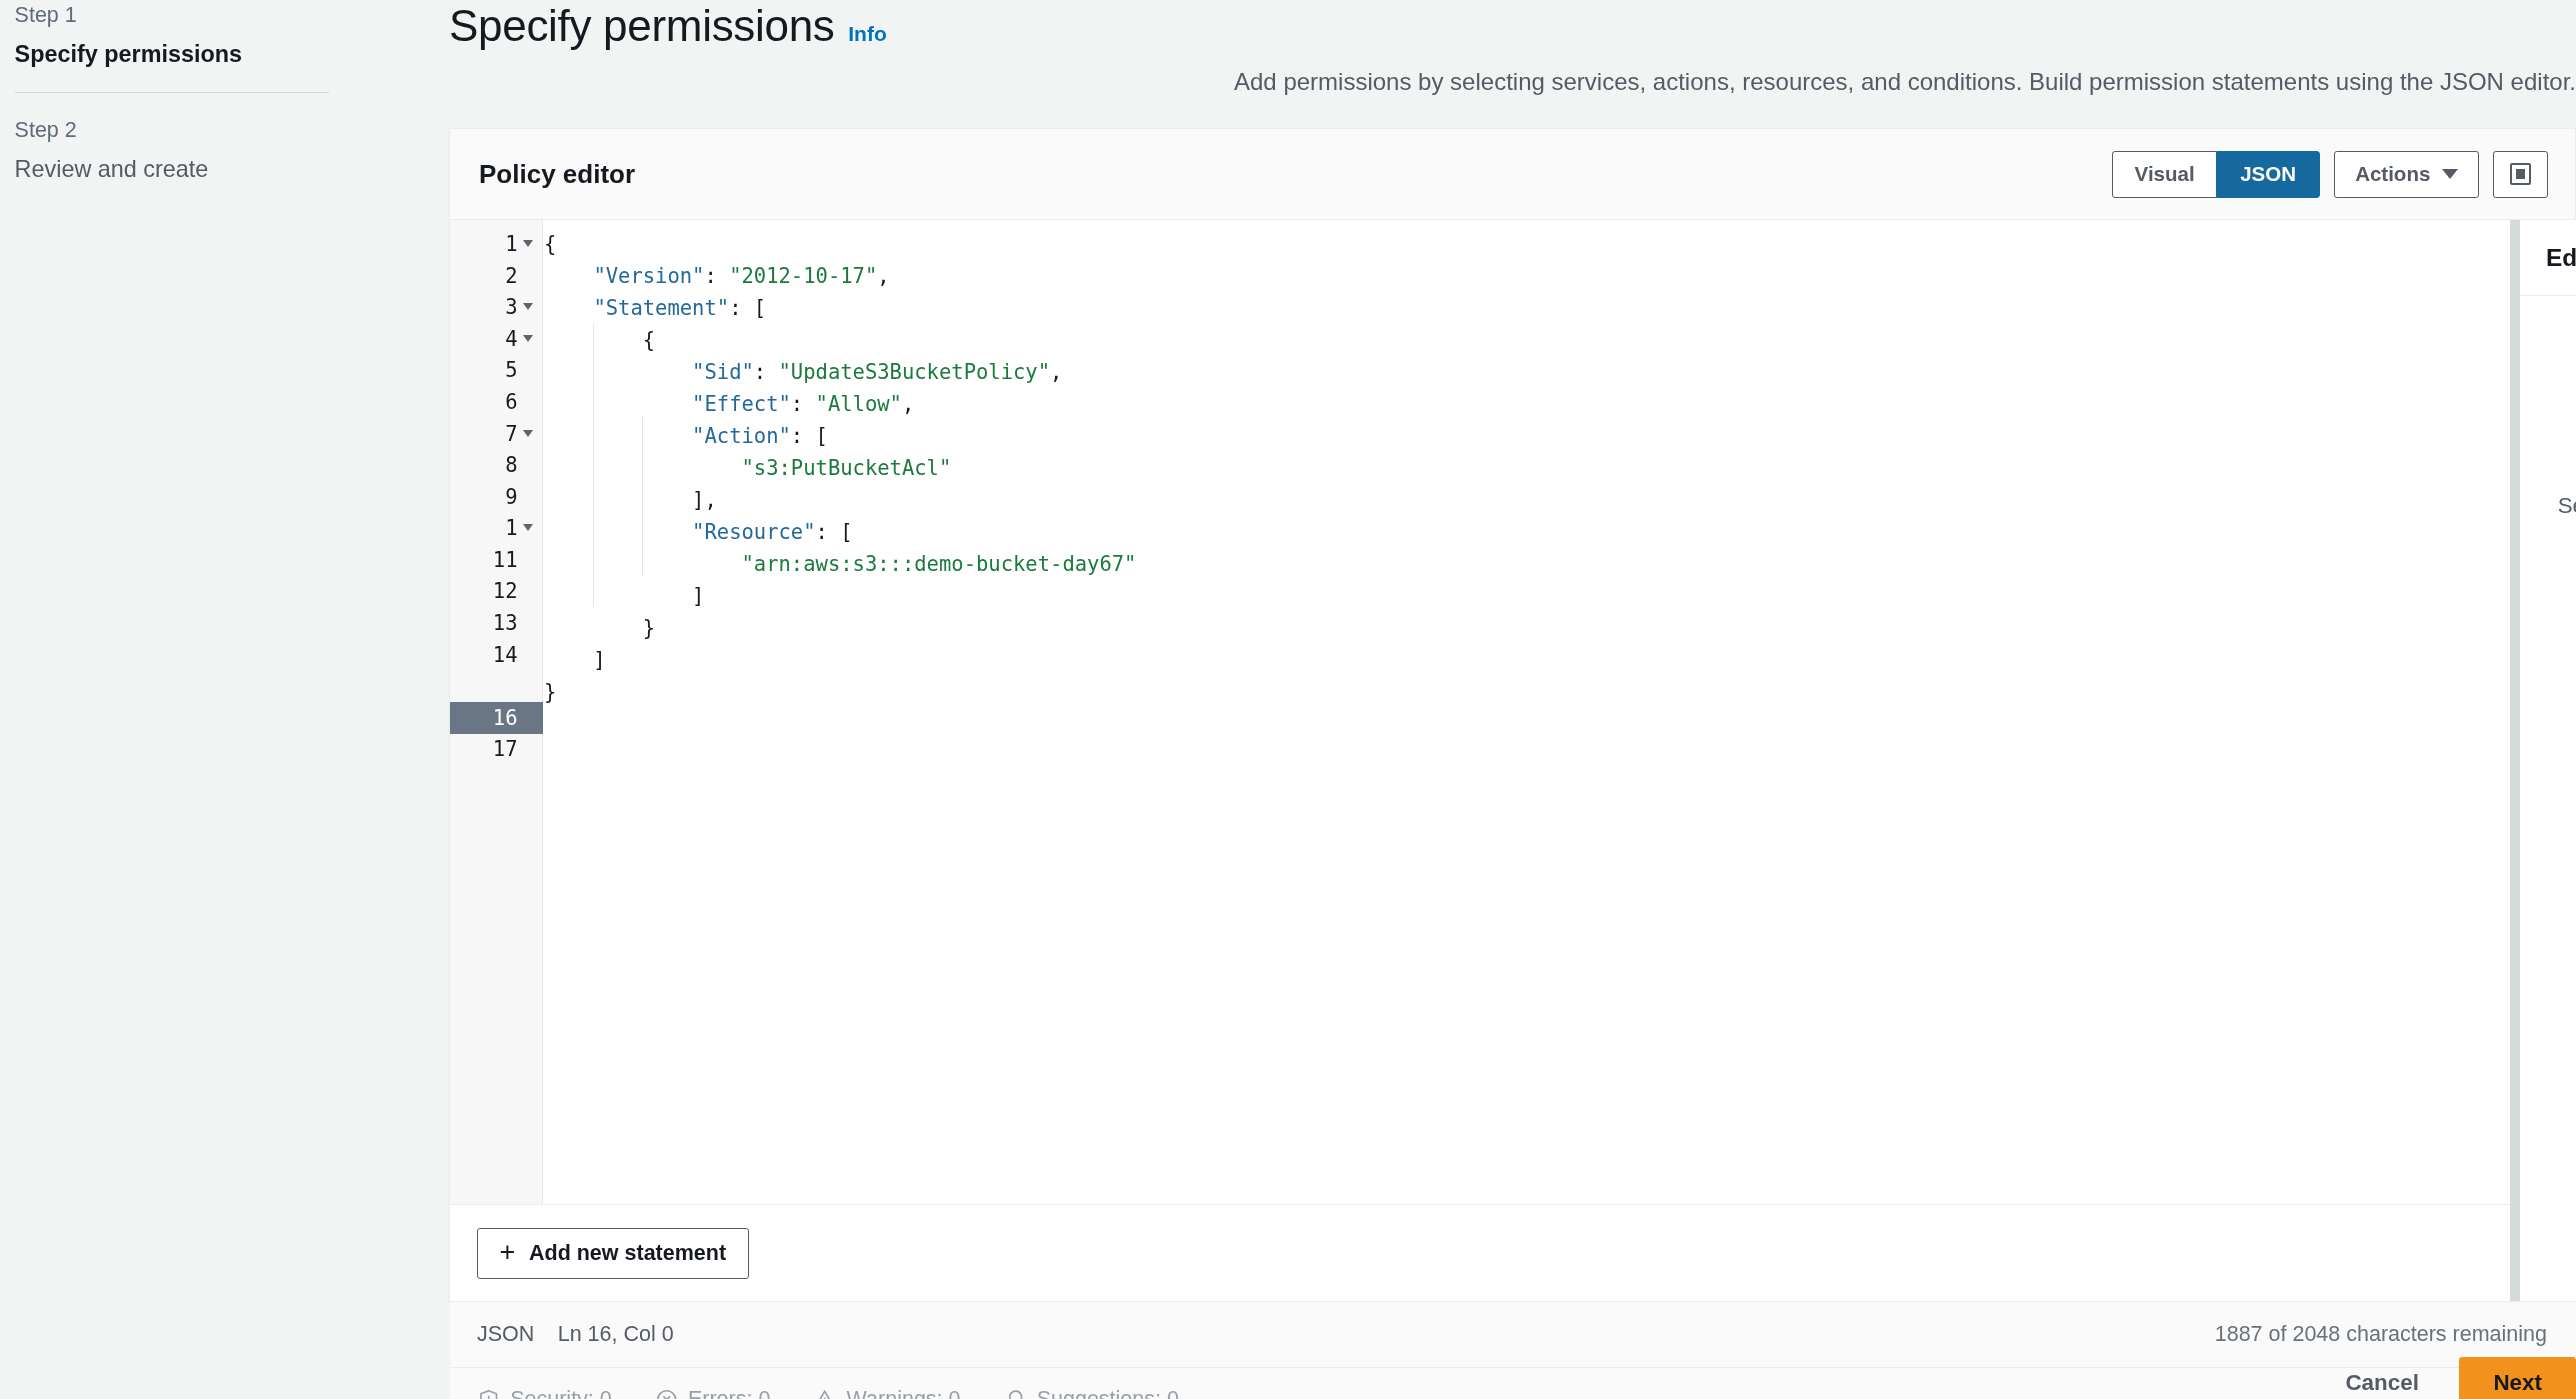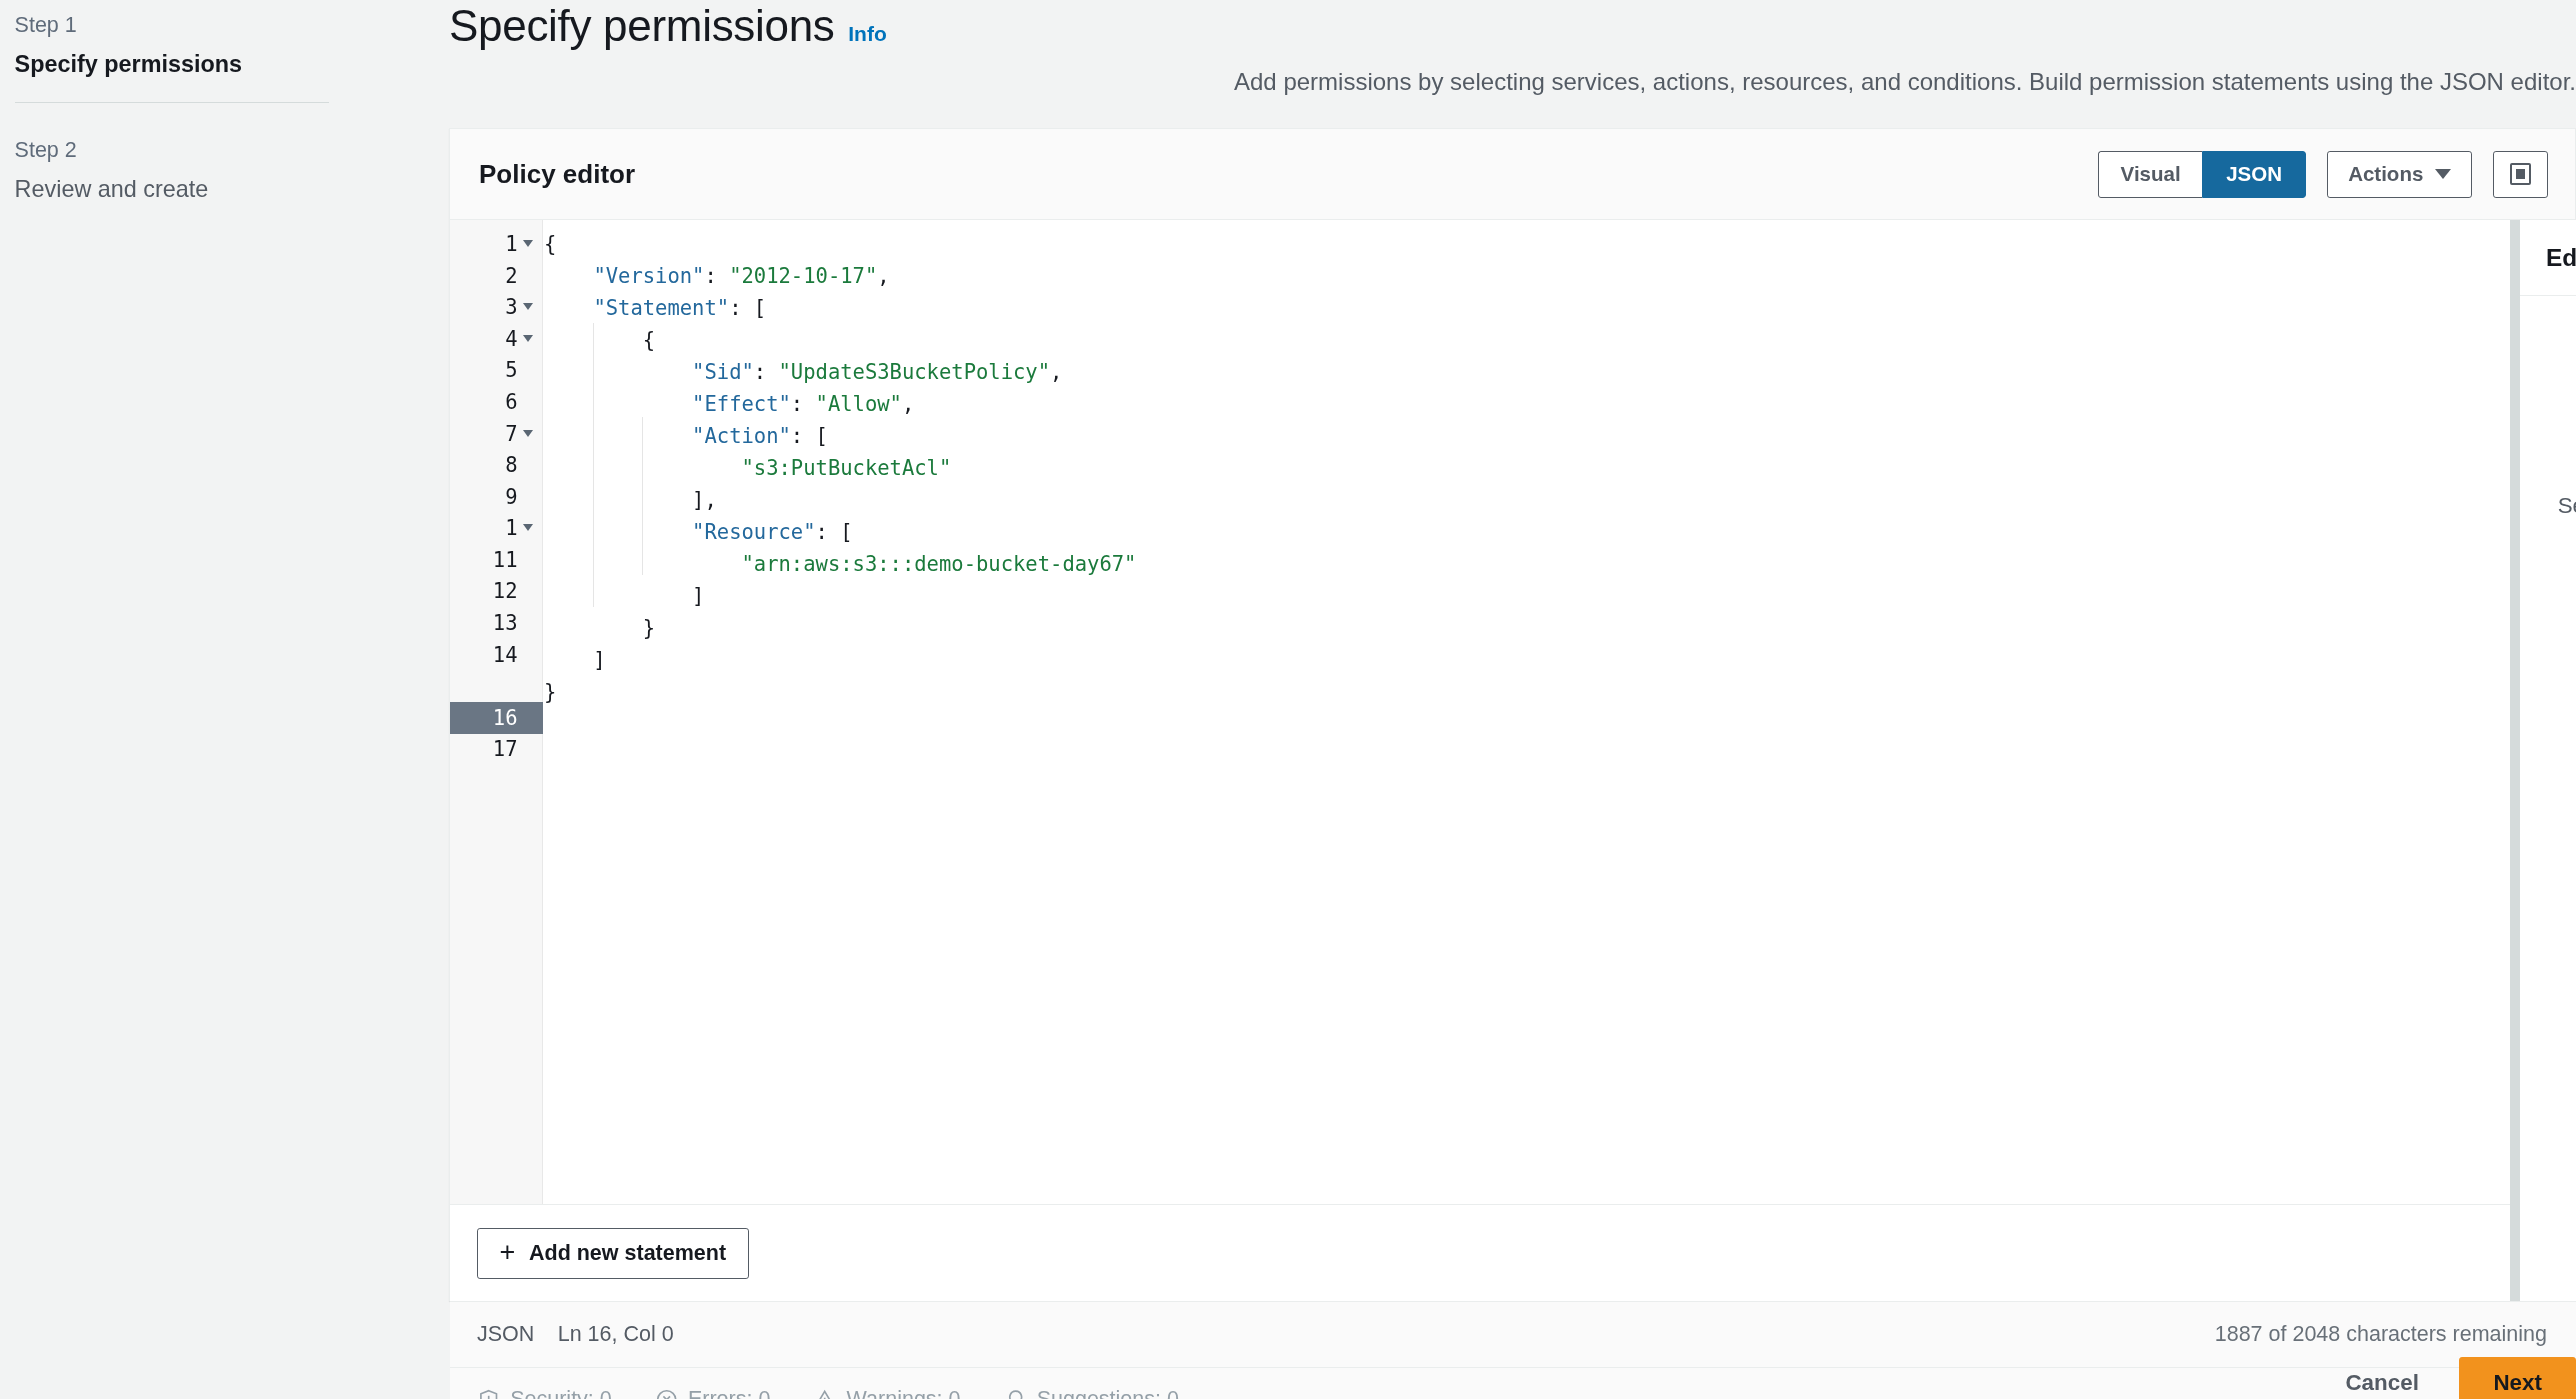--- a/index.html
+++ b/index.html
@@ -27,21 +27,21 @@
     width: 429px;
     height: 1399px;
     background: #F2F3F3;
     padding: 0;
   }
   .step-block { padding-left: 14.6px; }
   .step-kicker {
     font-size: 21.5px;
     line-height: 29px;
     color: #5F6B7A;
-    padding-top: 11px;
+    padding-top: 1px;
   }
   .step-title {
     font-size: 23.4px;
     line-height: 33px;
     font-weight: bold;
     color: #16191F;
     margin-top: 7.8px;
   }
   .step-title.inactive {
     font-weight: normal;
@@ -111,21 +111,21 @@
     border-bottom: 1px solid #EAEDED;
   }
   .card-header-title {
     font-size: 26px;
     font-weight: bold;
     color: #16191F;
   }
   .header-actions {
     display: flex;
     align-items: center;
-    gap: 21px;
+    gap: 14px;
   }
 
   .segmented {
     display: flex;
     border-radius: 2.9px;
     overflow: hidden;
   }
   .seg-btn {
     height: 47px;
     min-width: 104px;

